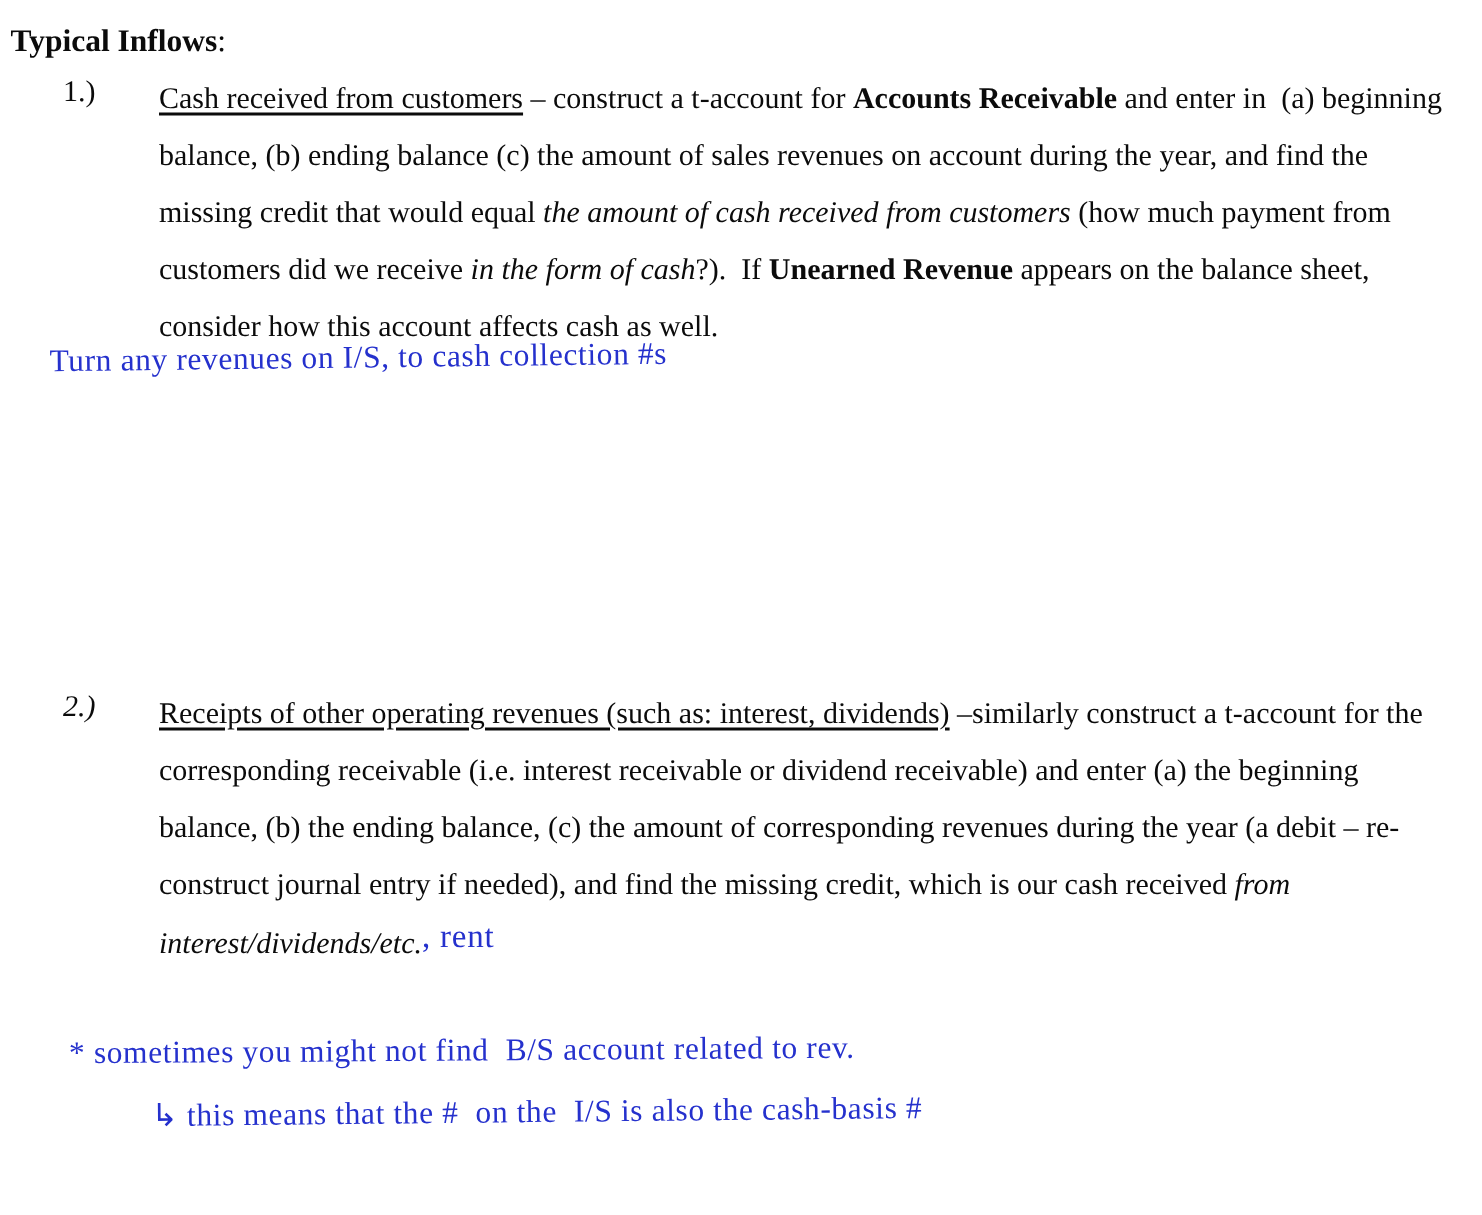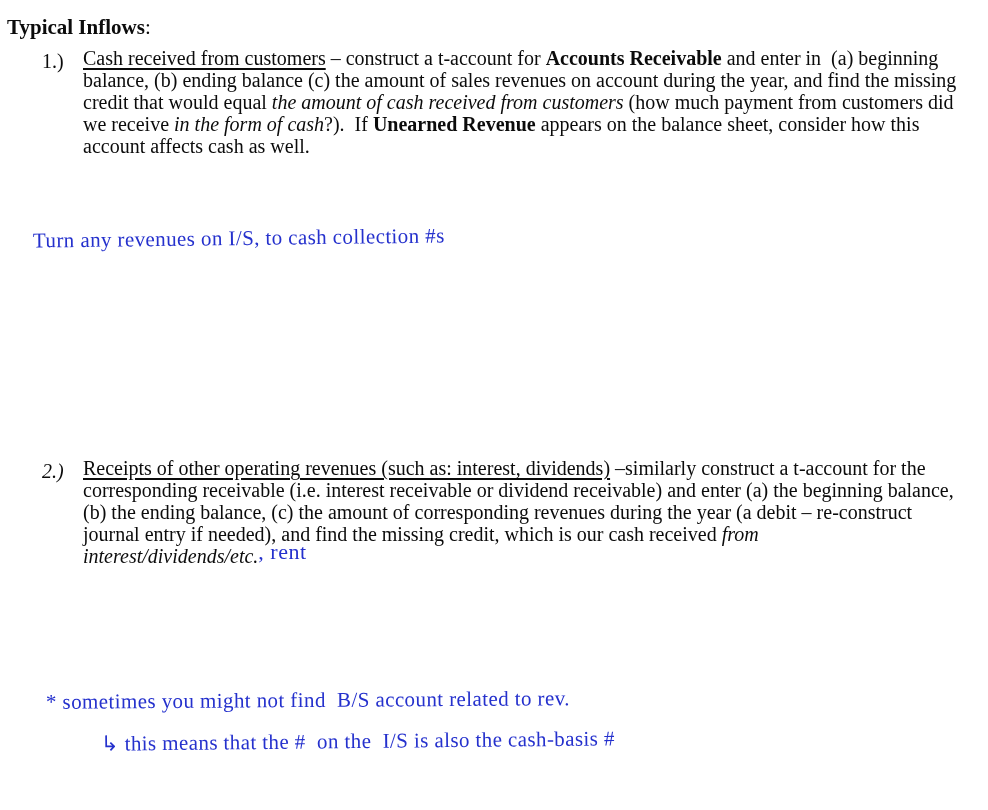--- a/index.html
+++ b/index.html
@@ -31,23 +31,23 @@
     width: 925px;
   }
   .item .num {
     position: absolute;
     left: 0;
     top: 0;
     font-size: 20px;
     line-height: 29.5px;
   }
   .item .para {
-    margin-left: 41px;
+    margin-left: 64px;
     font-size: 20px;
-    line-height: 22px;
+    line-height: 38px;
     white-space: pre-wrap;
   }
   .item1 { left: 42px; top: 47px; }
   .item2 { left: 42px; top: 457px; }
   .b { font-weight: bold; }
   .i { font-style: italic; }
   .u { text-decoration: underline; text-underline-offset: 3px; }
   .pen {
     font-family: cursive;
     color: var(--pen, #2531cd);

